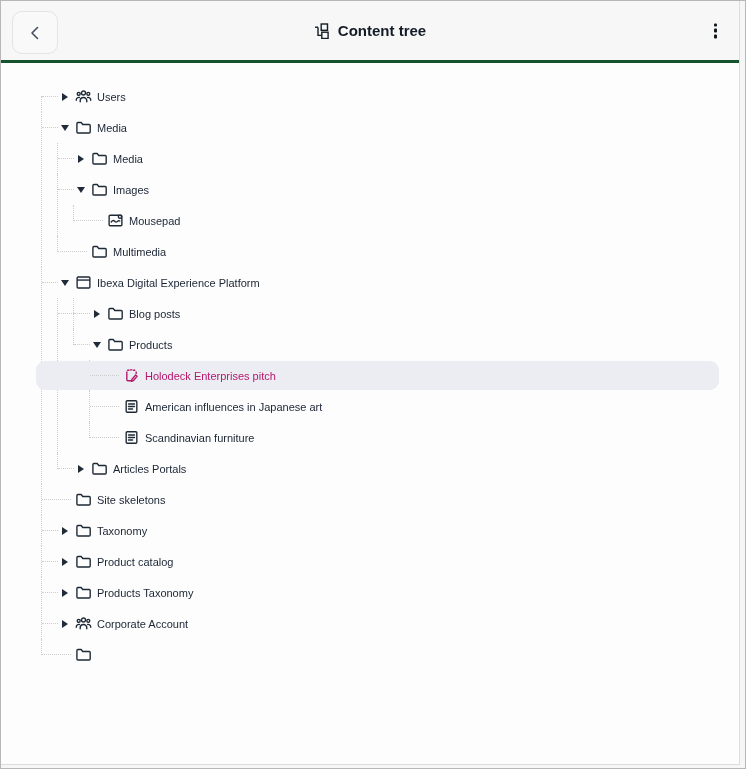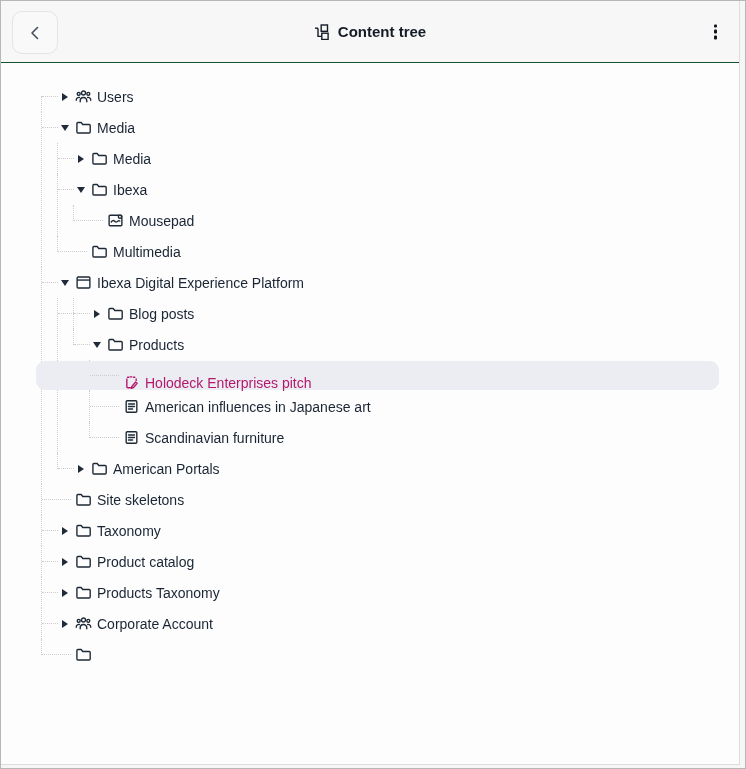--- a/index.html
+++ b/index.html
@@ -26,21 +26,21 @@
     background:#fdfdfd;
     border-right:1px solid #ddd;
     border-bottom:1px solid #ddd;
     overflow:hidden;
   }
 
   
   .header{
     position:relative;height:62px;
     background:var(--header-bg);
-    border-bottom:1px solid #14532d;
+    border-bottom:3px solid #14532d;
     display:flex;align-items:center;justify-content:center;
   }
   .back-btn{
     position:absolute;left:11px;top:10px;
     width:46px;height:43px;
     border:1px solid #e4e4e4;border-radius:10px;
     background:#f9f9f9;
     display:flex;align-items:center;justify-content:center;
     cursor:pointer;padding:0;
   }
@@ -84,23 +84,23 @@
     white-space:nowrap;cursor:pointer;
   }
   .caret{
     width:14px;height:14px;flex:none;
     display:flex;align-items:center;justify-content:center;
   }
   .tri-right{width:0;height:0;border-left:6px solid #202b3a;border-top:4.5px solid transparent;border-bottom:4.5px solid transparent;}
   .tri-down{width:0;height:0;border-top:6px solid #202b3a;border-left:4.5px solid transparent;border-right:4.5px solid transparent;}
   .node-icon{width:17px;height:17px;flex:none;margin-left:3px;color:#1e2936;}
   .node-icon svg{display:block;width:17px;height:17px;}
-  .label{margin-left:5px;font-size:14px;color:var(--text);}
-
-  .row.selected{color:var(--accent);align-items:flex-end;}
+  .label{margin-left:5px;font-size:11px;color:var(--text);}
+
+  .row.selected{color:var(--accent);}
   .row.selected .label{color:var(--accent);font-weight:normal;}
   .row.selected .node-icon{color:var(--accent);}
   .row.selected::before{
     content:"";position:absolute;z-index:-1;
     left:-53px;top:1px;width:683px;height:29px;
     border-radius:9px;background:var(--selected-bg);
   }
 </style>
 </head>
 <body>
@@ -186,21 +186,21 @@
                 <li>
                   <div class="row">
                     <span class="caret">
                       <span class="tri-down"></span>
                     </span>
                     <span class="node-icon">
                       <svg viewBox="0 0 16 16" fill="none" stroke="currentColor" stroke-width="1.3" stroke-linejoin="round">
                         <path d="M1.8 12.2 V4.3 q0-1 1-1 h3 l1.5 1.9 h6 q1 0 1 1 v6 q0 1-1 1 h-10.5 q-1 0-1-1 z"></path>
                       </svg>
                     </span>
-                    <span class="label">Ibexa</span>
+                    <span class="label">Images</span>
                   </div>
                   <ul class="branch">
                     <li class="last leaf">
                       <div class="row">
                         <span class="caret"></span>
                         <span class="node-icon">
                           <svg viewBox="0 0 16 16" fill="none" stroke="currentColor" stroke-width="1.3" stroke-linecap="round">
                             <rect x="2" y="3" width="12" height="10" rx="1"></rect>
                             <path d="M4 9.4 q1.6-2.3 3.2-.7 t3-.1 q1-.9 1.8-.2"></path>
                             <circle cx="12.2" cy="4.4" r="1.5" fill="#fff"></circle>
@@ -315,21 +315,21 @@
                 <li class="last">
                   <div class="row">
                     <span class="caret">
                       <span class="tri-right"></span>
                     </span>
                     <span class="node-icon">
                       <svg viewBox="0 0 16 16" fill="none" stroke="currentColor" stroke-width="1.3" stroke-linejoin="round">
                         <path d="M1.8 12.2 V4.3 q0-1 1-1 h3 l1.5 1.9 h6 q1 0 1 1 v6 q0 1-1 1 h-10.5 q-1 0-1-1 z"></path>
                       </svg>
                     </span>
-                    <span class="label">American Portals</span>
+                    <span class="label">Articles Portals</span>
                   </div>
                 </li>
               </ul>
             </li>
             <li class="leaf">
               <div class="row">
                 <span class="caret"></span>
                 <span class="node-icon">
                   <svg viewBox="0 0 16 16" fill="none" stroke="currentColor" stroke-width="1.3" stroke-linejoin="round">
                     <path d="M1.8 12.2 V4.3 q0-1 1-1 h3 l1.5 1.9 h6 q1 0 1 1 v6 q0 1-1 1 h-10.5 q-1 0-1-1 z"></path>

